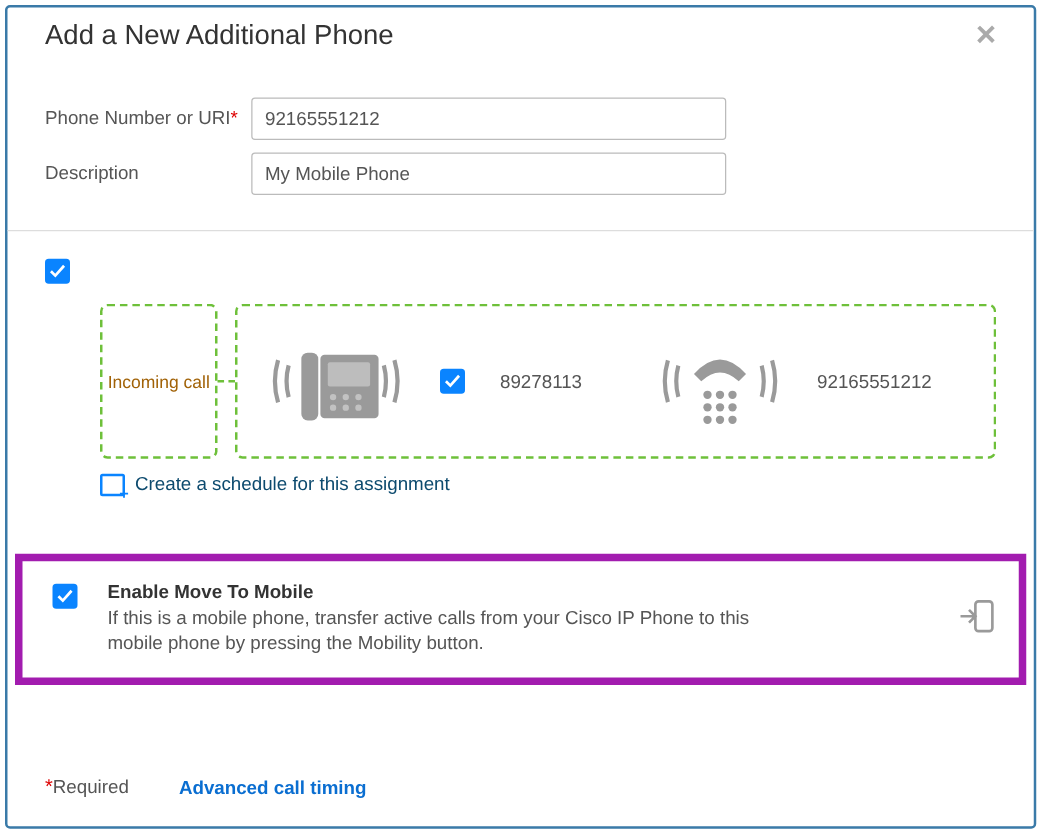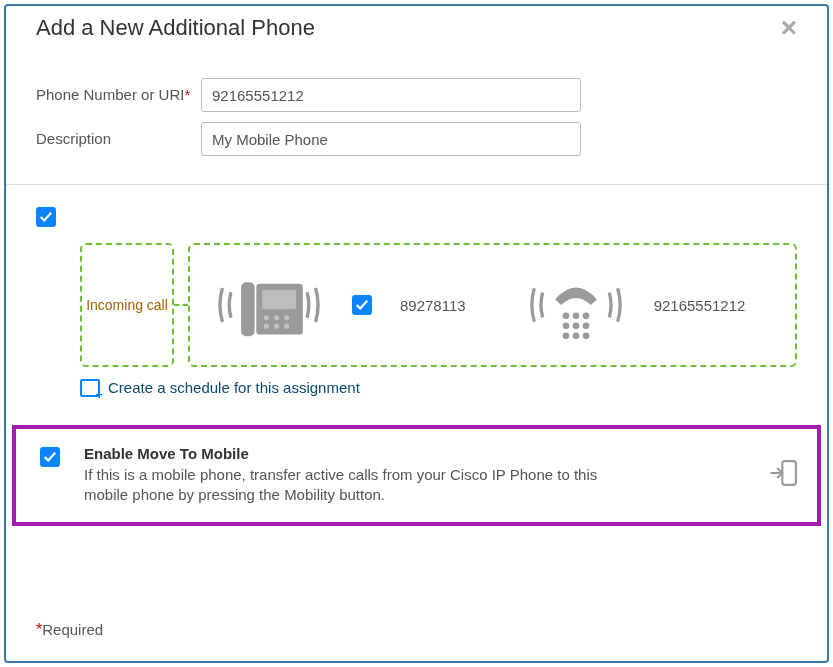--- a/index.html
+++ b/index.html
@@ -137,22 +137,22 @@
   }
   .sched-icon::after {
     content: "+";
     position: absolute;
     right: -5px; bottom: -7px;
     color: #0a84ff;
     font-size: 13px;
     font-weight: bold;
   }
   .highlight {
-    border: 4px solid #a21caf;
-    margin: 10px 6px 0 6px;
+    border: 6px solid #a21caf;
+    margin: 28px 6px 0 6px;
     padding: 16px 16px 16px 24px;
   }
   .move-row { display:flex; align-items:flex-start; }
   .mobile-arrow {
     margin-left:auto;
     align-self:center;
     color:#888;
   }
   .footer {
     margin-top: auto;
@@ -304,15 +304,16 @@
         <svg width="34" height="34" viewBox="0 0 40 40">
           <rect x="18" y="6" width="16" height="28" rx="3" fill="none" stroke="#9a9a9a" stroke-width="2.5"></rect>
           <path d="M4 20 L18 20 M12 14 L18 20 L12 26" stroke="#9a9a9a" stroke-width="2.5" fill="none"></path>
         </svg>
       </span>
     </div>
   </div>
 
   <div class="footer">
     <span class="req-note"><span class="req">*</span><span>Required</span></span>
+    <span class="adv-link">Advanced call timing</span>
   </div>
 
 </div>
 
 </body></html>

